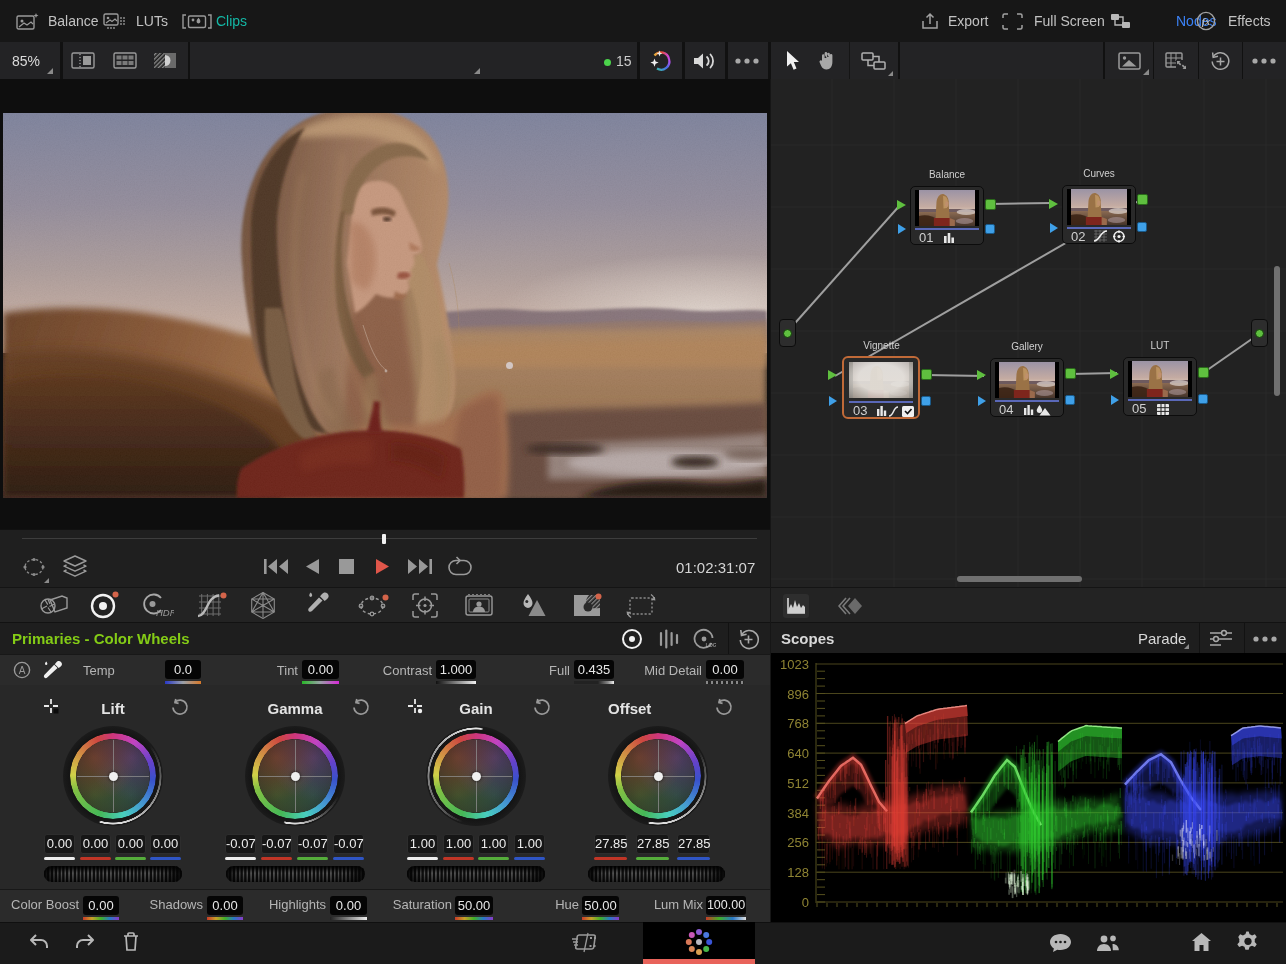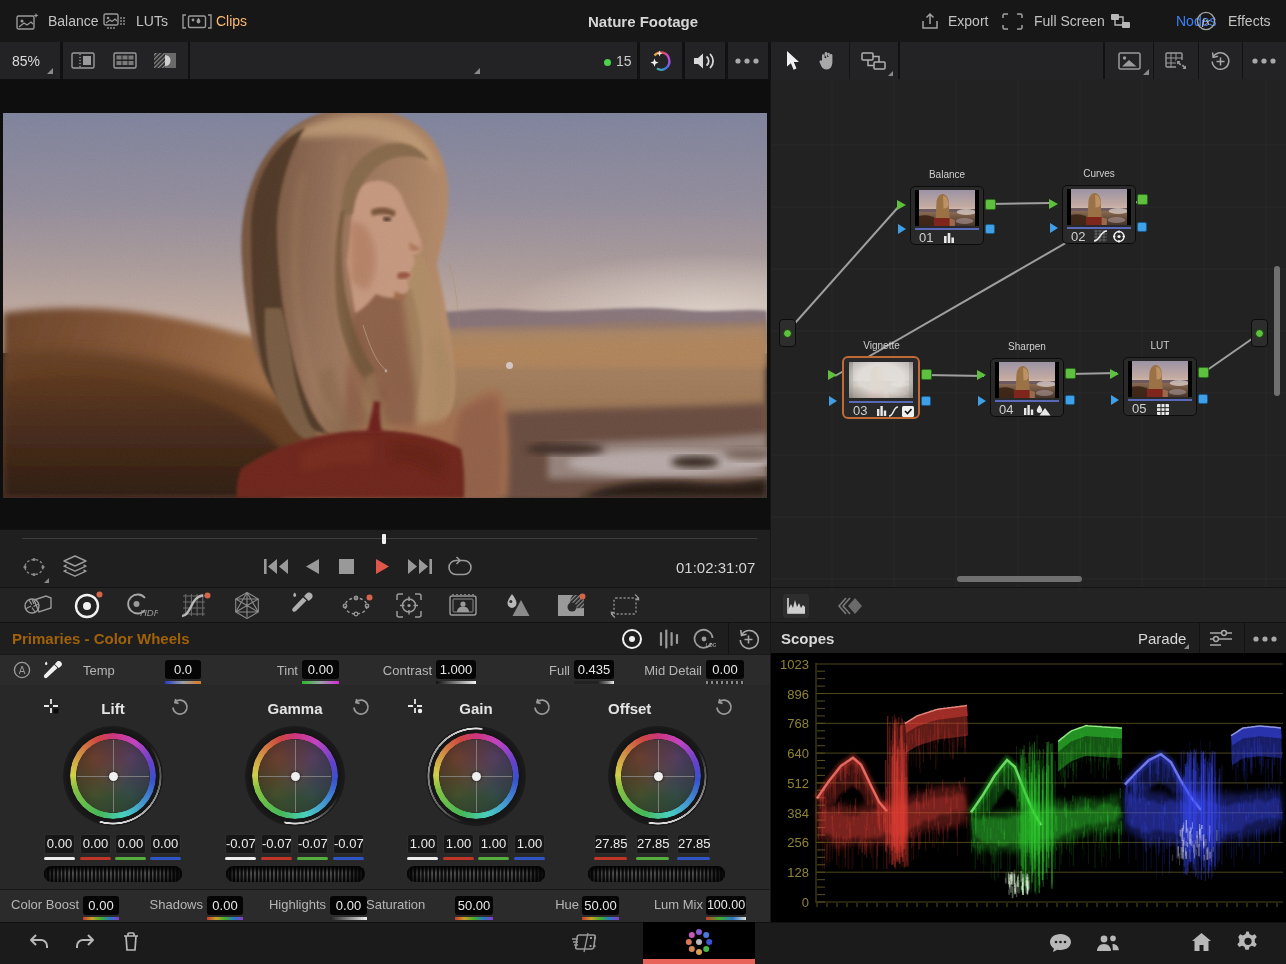--- a/index.html
+++ b/index.html
@@ -88,22 +88,21 @@
 <div class="abs" style="left:136px;top:13px;color:#c2c2c2;font-size:14px;">LUTs</div>
 <div class="abs" style="left:182px;top:12px;">
   <svg width="30" height="19" viewBox="0 0 30 19">
     <path d="M4 3 h-3 v13 h3" stroke="#9a9a9a" stroke-width="1.4" fill="none"></path>
     <path d="M26 3 h3 v13 h-3" stroke="#9a9a9a" stroke-width="1.4" fill="none"></path>
     <rect x="6.5" y="4" width="17" height="11.5" rx="1.5" fill="none" stroke="#9a9a9a" stroke-width="1.4"></rect>
     <circle cx="11" cy="8" r="1.4" fill="#9a9a9a"></circle>
     <path d="M17.5 7 c1.6 2 .9 4.4 -1 4.4 c-1.9 0 -2.6-2.4 -1-4.4 l1-1.3z" fill="#9a9a9a"></path>
   </svg>
 </div>
-<div class="abs" style="left:216px;top:13px;color:#fdba74;font-size:14px;">Clips</div>
-<div class="abs" style="left:0;top:13px;width:1286px;text-align:center;color:#d6d6d6;font-size:15px;font-weight:bold;">Nature Footage</div>
+<div class="abs" style="left:216px;top:13px;color:#14b8a6;font-size:14px;">Clips</div>
 
 <div class="abs" style="left:920px;top:12px;">
   <svg width="20" height="19" viewBox="0 0 20 19">
     <path d="M3 9 v7 h14 v-7" stroke="#a2a2a2" stroke-width="1.5" fill="none"></path>
     <path d="M10 12 V2 M6.5 5.5 L10 2 l3.5 3.5" stroke="#a2a2a2" stroke-width="1.5" fill="none"></path>
   </svg>
 </div>
 <div class="abs" style="left:948px;top:13px;color:#c2c2c2;font-size:14px;">Export</div>
 <div class="abs" style="left:1002px;top:13px;">
   <svg width="21" height="17" viewBox="0 0 21 17">
@@ -452,21 +451,21 @@
 </div>
 <div class="abs" style="left:447px;top:556px;">
   <svg width="26" height="21" viewBox="0 0 26 21">
     <path d="M9 4.5 H17 A7 7 0 0 1 17 18.5 H9 A7 7 0 0 1 9 4.5" stroke="#9a9a9a" stroke-width="1.6" fill="none"></path>
     <path d="M9.5 1 L13 4.5 9.5 8" stroke="#9a9a9a" stroke-width="1.6" fill="none"></path>
   </svg>
 </div>
 <div class="abs" style="left:676px;top:559px;color:#d4d4d4;font-size:15px;">01:02:31:07</div>
 
 <div class="abs" style="left:0;top:587px;width:770px;height:35px;background:#232323;border-top:1px solid #141414;"></div>
-<div id="tools" class="abs" style="left:0;top:587px;width:770px;height:35px;font-style:italic;">
+<div id="tools" class="abs" style="left:16px;top:587px;width:770px;height:35px;font-style:italic;">
   <div class="abs" style="left:22px;top:5px;">
     <svg width="30" height="25" viewBox="0 0 30 25">
       <path d="M12 8 L24 4 L29 6 L29 16 L17 20z" fill="none" stroke="#9a9a9a" stroke-width="1.4"></path>
       <circle cx="10" cy="14" r="7" fill="none" stroke="#9a9a9a" stroke-width="1.4"></circle>
       <g stroke="#9a9a9a" stroke-width="1.2">
         <path d="M10 7.2 L12 12 M16.6 12 L11.5 14.5 M13 20 L10 15.5 M3.8 16.8 L9 14 M7 8 L9.8 12.6"></path>
       </g>
     </svg>
   </div>
   <div class="abs" style="left:73px;top:4px;">
@@ -587,21 +586,21 @@
   </svg>
 </div>
 <div class="abs" style="left:838px;top:596px;">
   <svg width="26" height="20" viewBox="0 0 26 20">
     <path d="M8 2 L1 10 8 18 M12 2 L5 10 12 18" stroke="#7a7a7a" stroke-width="1.6" fill="none"></path>
     <path d="M17 2 L10 10 17 18 24 10z" fill="#6a6a6a"></path>
   </svg>
 </div>
 
 <div class="abs" style="left:0;top:622px;width:770px;height:32px;background:#1e1e1e;border-top:1px solid #121212;"></div>
-<div class="abs" style="left:12px;top:630px;color:#a16207;font-size:15px;font-weight:bold;">Primaries - Color Wheels</div>
+<div class="abs" style="left:12px;top:630px;color:#84cc16;font-size:15px;font-weight:bold;">Primaries - Color Wheels</div>
 <div class="abs" style="left:620px;top:627px;">
   <svg width="24" height="24" viewBox="0 0 24 24">
     <circle cx="12" cy="12" r="9" fill="none" stroke="#f0f0f0" stroke-width="2"></circle>
     <circle cx="12" cy="12" r="3" fill="#f0f0f0"></circle>
   </svg>
 </div>
 <div class="abs" style="left:658px;top:629px;">
   <svg width="22" height="20" viewBox="0 0 22 20">
     <g stroke="#9a9a9a" stroke-width="2.2" stroke-linecap="round">
       <path d="M3 4 V16"></path>
@@ -773,21 +772,21 @@
 <div id="bparams" class="abs" style="left:0;top:889px;width:770px;height:33px;">
   <div class="abs lbl" style="left:0px;top:8px;width:79px;text-align:right;">Color Boost</div>
   <div class="abs val" style="left:83px;top:7px;width:36px;">0.00</div>
   <div class="abs" style="left:83px;top:28px;width:36px;height:2.5px;background:linear-gradient(90deg,#c83a28,#c8a028,#40b028,#2878c8,#8a3ac8);"></div>
   <div class="abs lbl" style="left:120px;top:8px;width:83px;text-align:right;">Shadows</div>
   <div class="abs val" style="left:207px;top:7px;width:36px;">0.00</div>
   <div class="abs" style="left:207px;top:28px;width:36px;height:2.5px;background:linear-gradient(90deg,#c83a28,#c8a028,#40b028,#2878c8,#8a3ac8);"></div>
   <div class="abs lbl" style="left:240px;top:8px;width:86px;text-align:right;">Highlights</div>
   <div class="abs val" style="left:330px;top:7px;width:37px;">0.00</div>
   <div class="abs" style="left:330px;top:28px;width:37px;height:2.5px;background:linear-gradient(90deg,#222,#eee);"></div>
-  <div class="abs lbl" style="left:366px;top:8px;width:86px;text-align:left;">Saturation</div>
+  <div class="abs lbl" style="left:366px;top:8px;width:86px;text-align:right;">Saturation</div>
   <div class="abs val" style="left:455px;top:7px;width:38px;">50.00</div>
   <div class="abs" style="left:455px;top:28px;width:38px;height:2.5px;background:linear-gradient(90deg,#c83a28,#c8a028,#40b028,#2878c8,#8a3ac8);"></div>
   <div class="abs lbl" style="left:520px;top:8px;width:59px;text-align:right;">Hue</div>
   <div class="abs val" style="left:582px;top:7px;width:37px;">50.00</div>
   <div class="abs" style="left:582px;top:28px;width:37px;height:2.5px;background:linear-gradient(90deg,#c83a28,#c8a028,#40b028,#2878c8,#8a3ac8);"></div>
   <div class="abs lbl" style="left:640px;top:8px;width:63px;text-align:right;">Lum Mix</div>
   <div class="abs val" style="left:706px;top:7px;width:40px;font-size:12.5px;">100.00</div>
   <div class="abs" style="left:706px;top:28px;width:40px;height:2.5px;background:linear-gradient(90deg,#c83a28,#40b028,#2878c8,#e0e0e0);"></div>
 </div>
 
@@ -902,21 +901,21 @@
       <path d="M12 11 C17 11 16 2 21 2" stroke="#e8e8e8" stroke-width="1.5" fill="none"></path>
       <rect x="25" y="1" width="12" height="11" rx="1.5" fill="#f0f0f0"></rect>
       <path d="M28 6 l2.5 2.5 4-4.5" stroke="#111" stroke-width="1.6" fill="none"></path>
     </svg>
   </div>
   <div class="gtri" style="left:57px;top:291px;"></div>
   <div class="btri" style="left:58px;top:317px;"></div>
   <div class="gsq" style="left:150px;top:290px;"></div>
   <div class="bsq" style="left:150px;top:317px;"></div>
 
-  <div class="nlabel" style="left:219px;top:262px;width:74px;text-align:center;">Sharpen</div>
+  <div class="nlabel" style="left:219px;top:262px;width:74px;text-align:center;">Gallery</div>
   <div class="node" style="left:219px;top:279px;">
     <div class="nthumb">
           <svg style="margin-left:4px" width="56" height="36" viewBox="0 0 64 36" preserveAspectRatio="none">
             <use href="#mini"></use>
           </svg>
         </div>
     <div class="nline"></div>
         <div class="nnum">04</div>
     <svg class="abs" style="left:32px;top:45px;" width="30" height="12" viewBox="0 0 30 12">
       <g fill="#e8e8e8">

